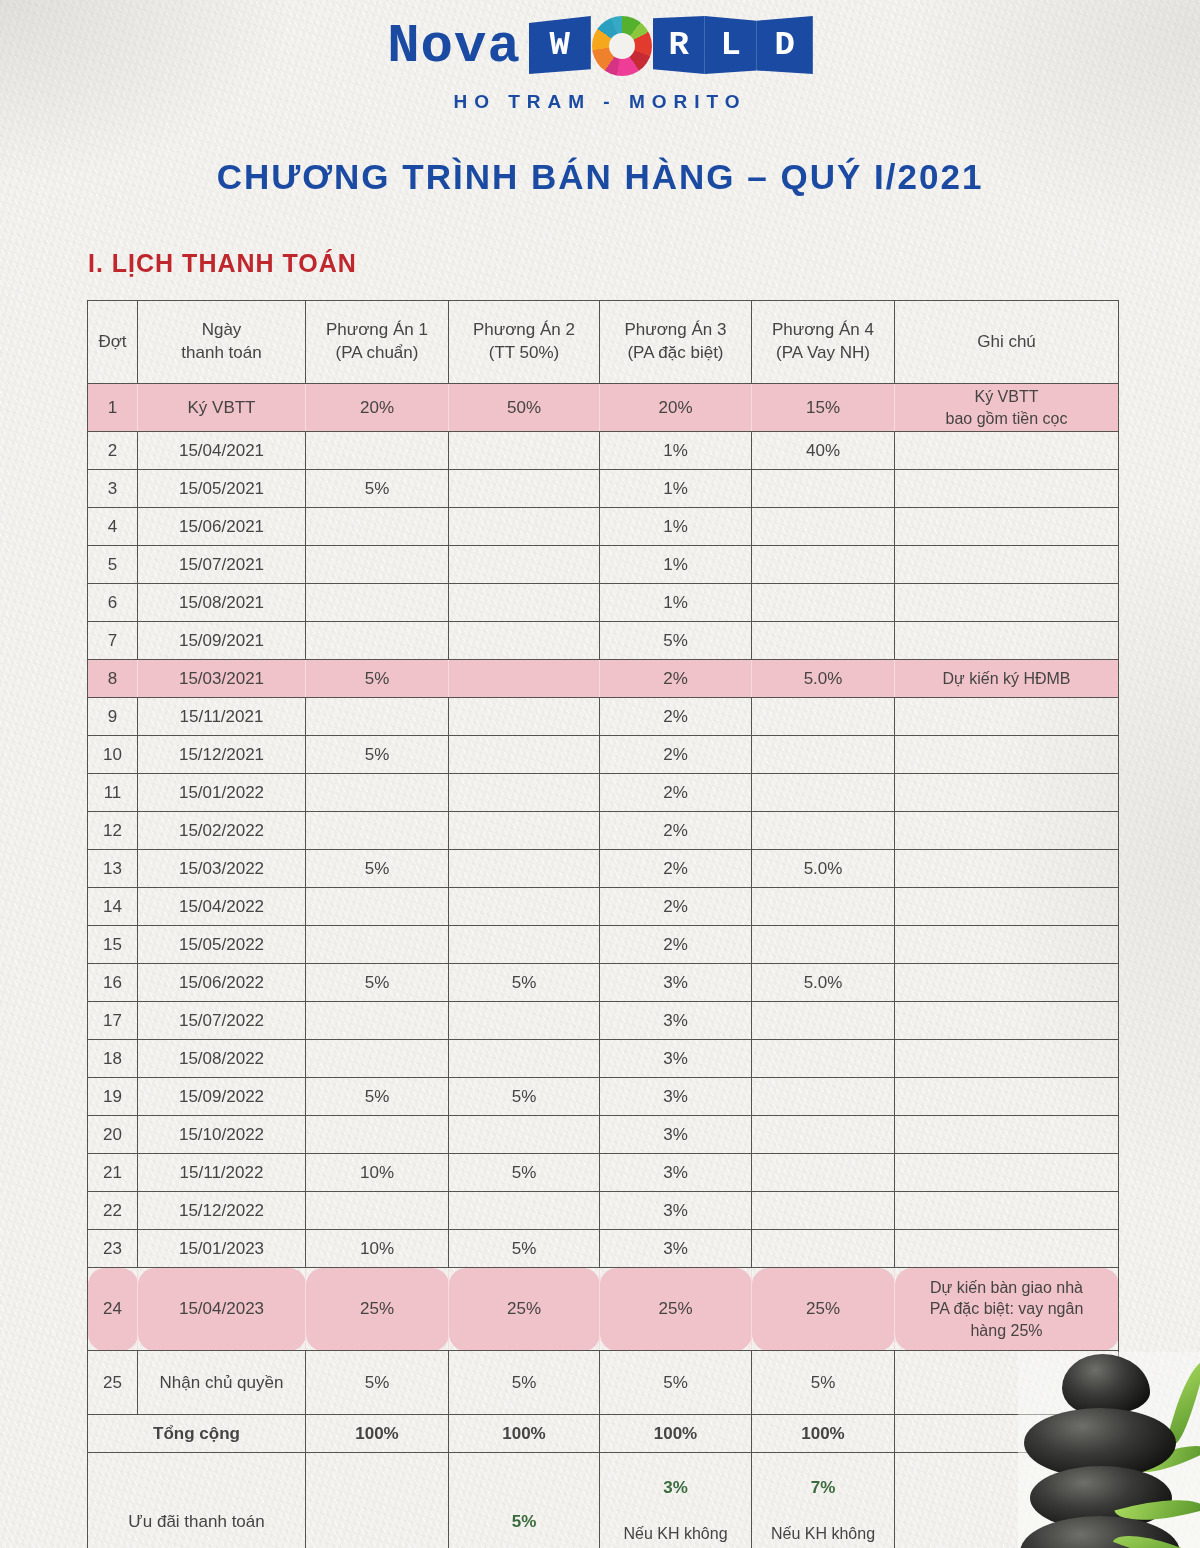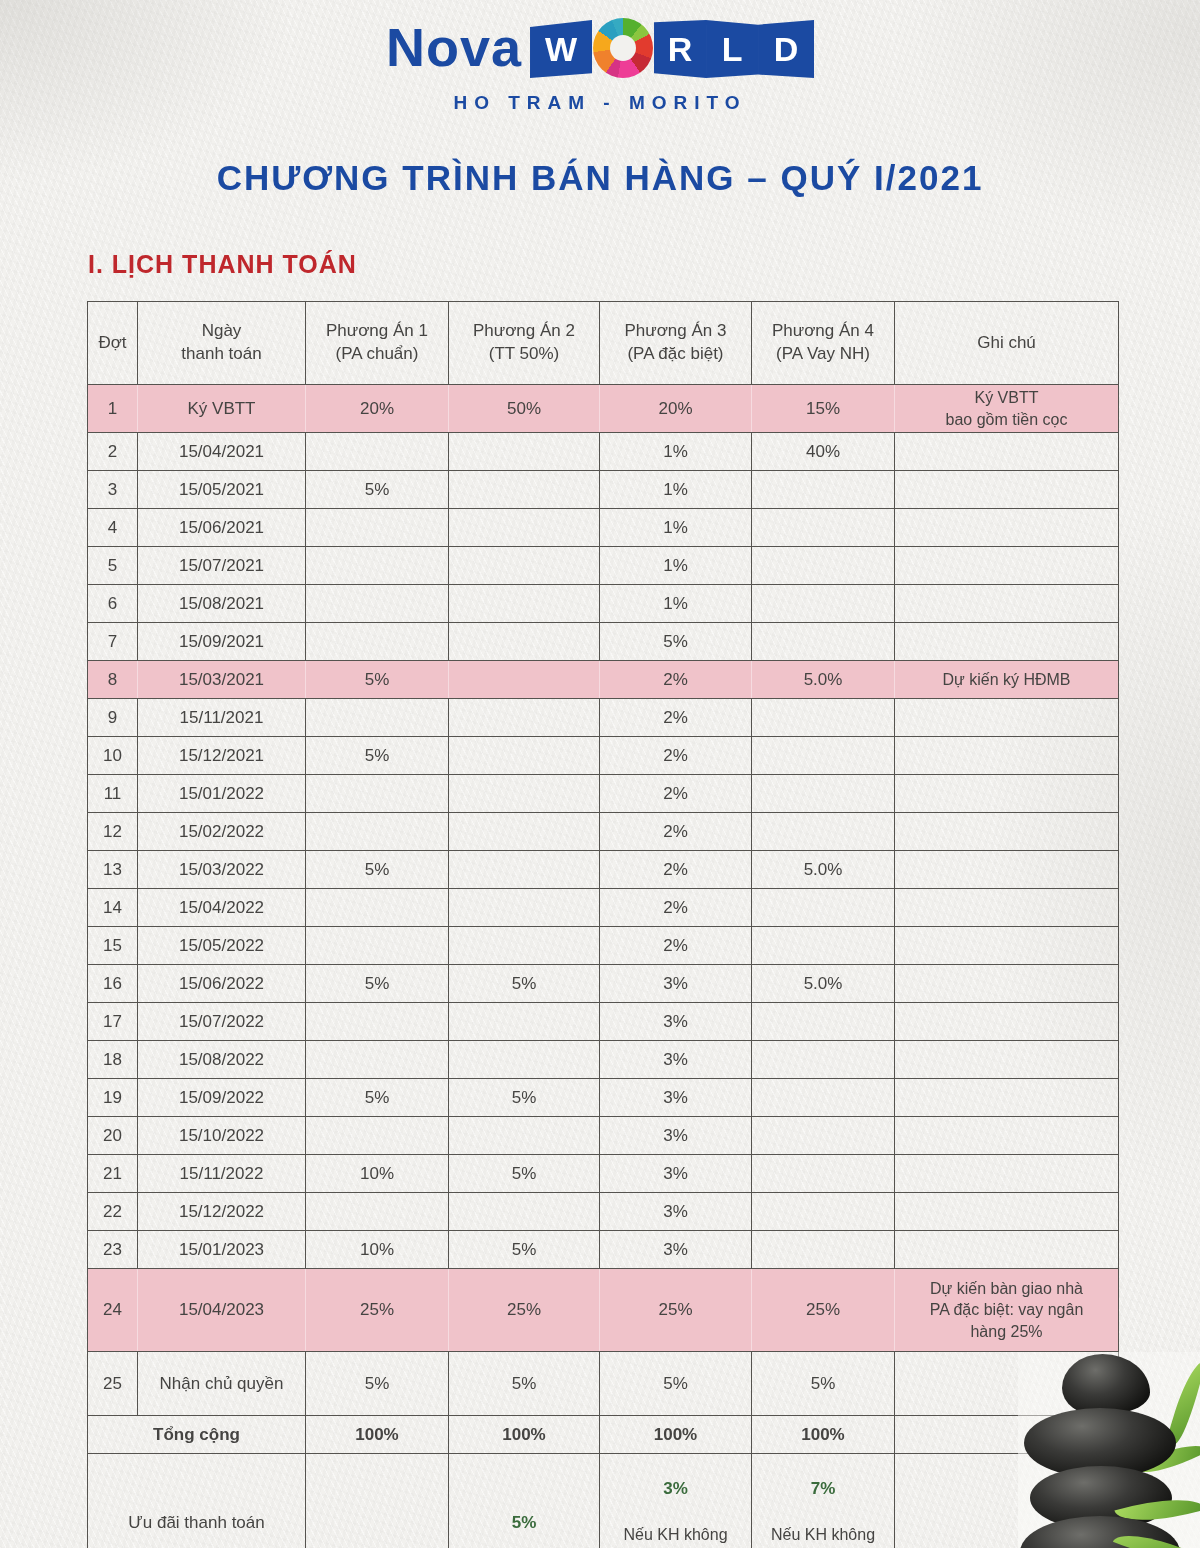--- a/index.html
+++ b/index.html
@@ -14,21 +14,21 @@
       radial-gradient(ellipse 420px 260px at 0% 0%, rgba(176,174,168,0.28), transparent 70%),
       radial-gradient(ellipse 420px 300px at 100% 2%, rgba(176,174,168,0.22), transparent 70%),
       radial-gradient(ellipse 300px 500px at 100% 55%, rgba(176,174,168,0.18), transparent 70%),
       repeating-linear-gradient(105deg, rgba(0,0,0,0.016) 0 3px, transparent 3px 7px),
       repeating-linear-gradient(17deg, rgba(0,0,0,0.013) 0 2px, transparent 2px 9px),
       repeating-linear-gradient(63deg, rgba(255,255,255,0.5) 0 1px, transparent 1px 5px),
       #f2f1ee;
   }
 
   
-  .logo-row { display:flex; justify-content:center; align-items:flex-end; margin-top:16px; gap:0; }
+  .logo-row { display:flex; justify-content:center; align-items:flex-start; margin-top:16px; gap:0;font-family:Liberation Mono, monospace; }
   .nova-text { color:#1b4aa2; font-size:54px; font-weight:700; letter-spacing:1px; margin-right:8px; }
   .tile {
     background:#1b4aa2; color:#ffffff; display:flex; align-items:center; justify-content:center;
     font-weight:700; font-size:34px; width:52px; height:58px;
   }
   .tile.t-w { width:62px; clip-path:polygon(0 12%, 100% 0, 100% 92%, 0 100%); }
   .tile.t-r { clip-path:polygon(0 4%, 100% 0, 100% 100%, 0 92%); }
   .tile.t-l { clip-path:polygon(0 0, 100% 8%, 100% 94%, 0 100%); }
   .tile.t-d { width:56px; clip-path:polygon(0 8%, 100% 0, 100% 100%, 0 94%); }
   .donut {
@@ -64,21 +64,21 @@
     background:transparent;
   }
   .schedule th, .schedule td {
     border:1px solid #55534f; text-align:center; vertical-align:middle;
     color:#454442; white-space:pre-line; padding:2px 4px; overflow:hidden;
   }
   .schedule thead th { height:78px; font-weight:400; font-size:17px; line-height:1.35; }
   .schedule tbody td { font-size:17px; height:33px; line-height:1.3; }
   .schedule tbody td:nth-child(7) { font-size:16px; line-height:1.35; }
   tr.h44 td { height:41px; }
-  tr.h80 td { height:78px; }
+  tr.h80 td { height:78px;border-radius:17px; }
   tr.h62 td { height:59px; }
   tr.hl td { background:#f0c3ca; border-left-color:#f6dbe0; border-right-color:#f6dbe0; }
   tr.hl td:first-child { border-left-color:#55534f; }
   tr.hl td:last-child  { border-right-color:#55534f; }
   .total-row td { height:66px; font-size:17px;font-weight:bold; }
   .promo-row td { height:100px; font-size:17px; }
   .gval { color:#3a6b3c; font-weight:700; font-size:17px; }
   .promo-note { font-size:16px; margin-top:3px; color:#454442; }
 
   

